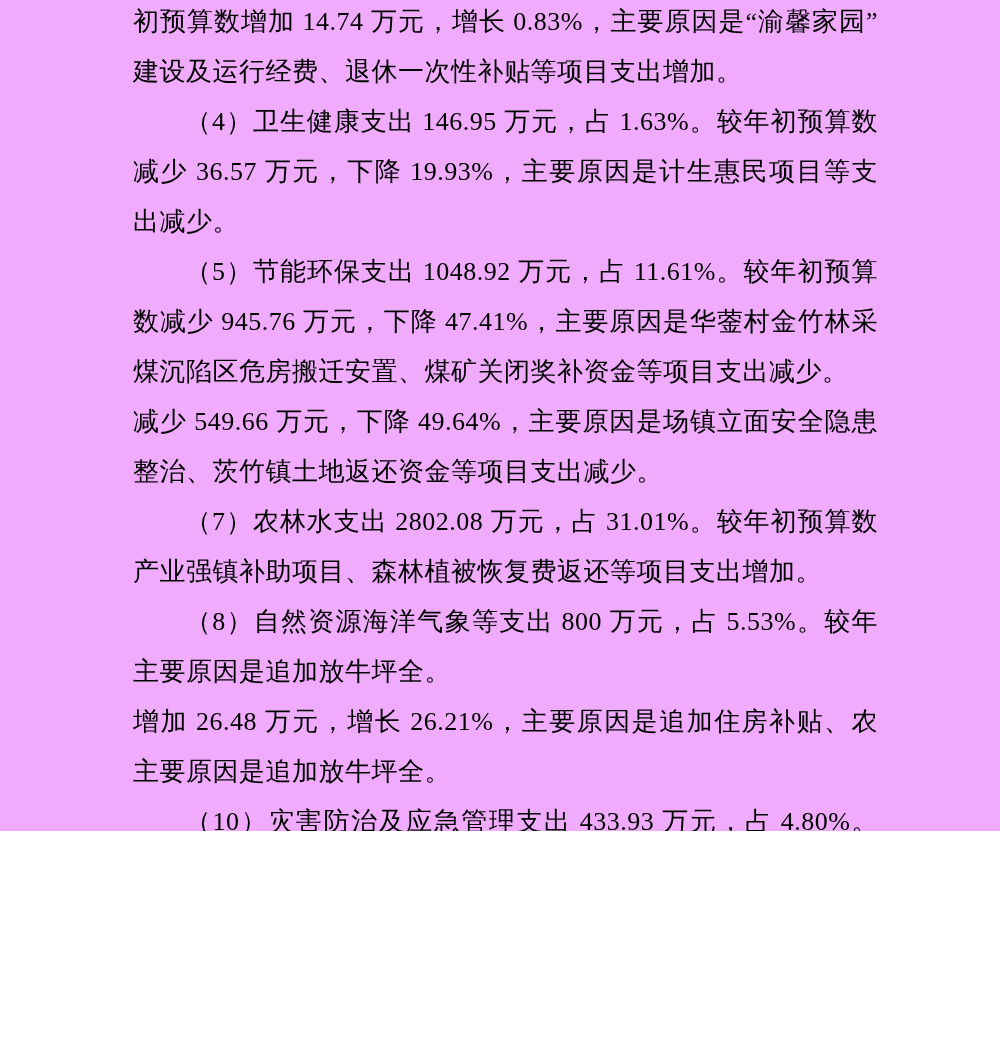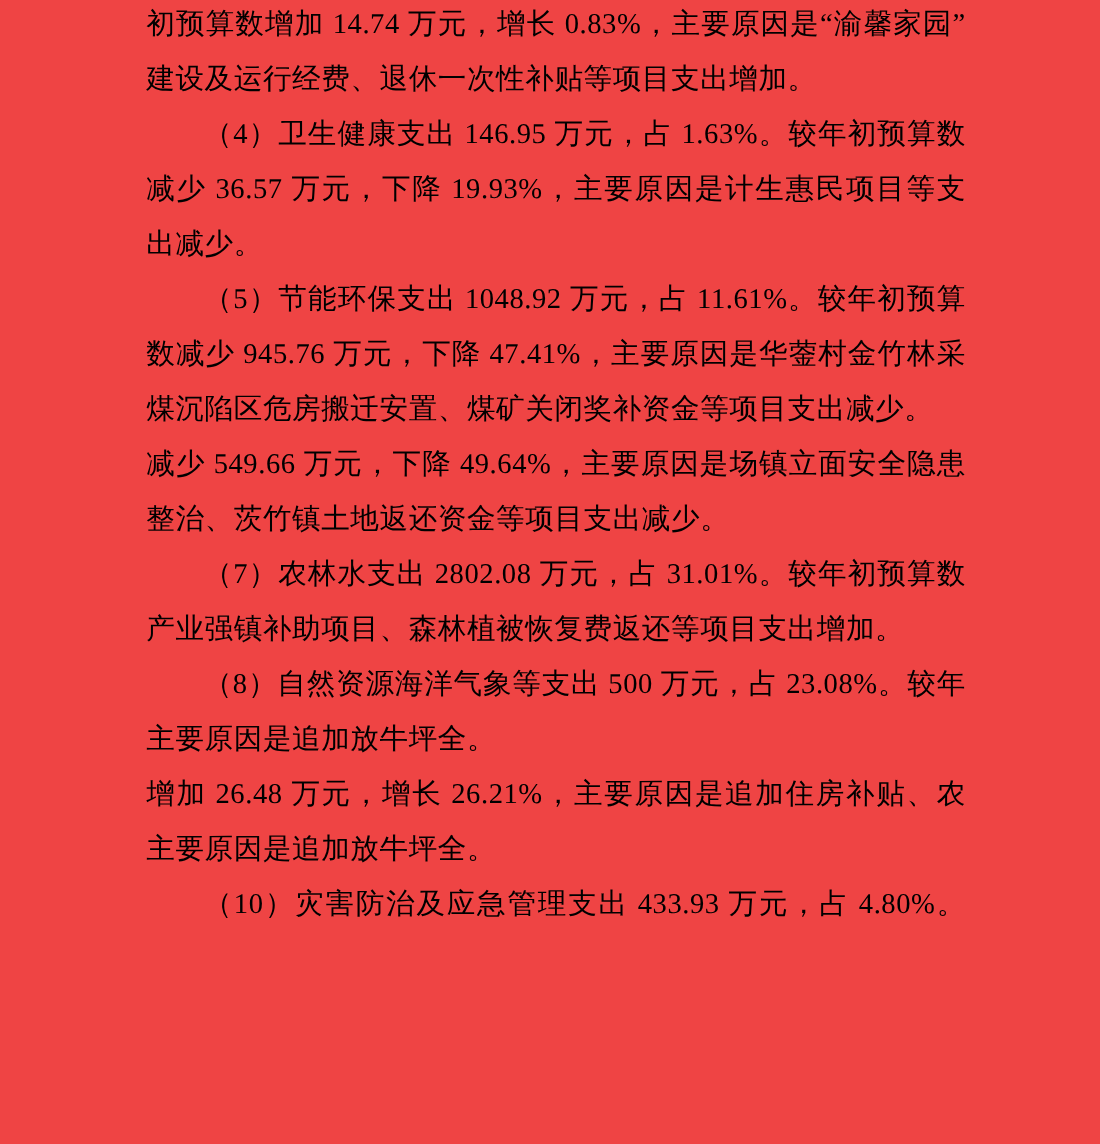--- a/index.html
+++ b/index.html
@@ -3,22 +3,22 @@
 <meta charset="utf-8">
 <style>
   html, body {
     margin: 0;
     padding: 0;
     background: #ffffff;
   }
   .page {
     position: relative;
     width: 1000px;
-    height: 1040px;
-    background: #ef4444;
+    height: 831px;
+    background: #f0abfc;
     overflow: hidden;
     font-family: "Liberation Serif", "DejaVu Serif", serif;
     color: #000000;
   }
   .content {
     position: absolute;
     left: 133px;
     top: 0;
     width: 745px;
     margin-top: -3px;
@@ -73,21 +73,21 @@
       <span class="line j" style="display:block">减少 549.66 万元，下降 49.64%，主要原因是场镇立面安全隐患</span>
       <span class="line last" style="display:block">整治、茨竹镇土地返还资金等项目支出减少。</span>
     </p>
 
     <p class="para">
       <span class="line j ind" style="display:block">（7）农林水支出 2802.08 万元，占 31.01%。较年初预算数</span>
       <span class="line last" style="display:block">产业强镇补助项目、森林植被恢复费返还等项目支出增加。</span>
     </p>
 
     <p class="para">
-      <span class="line j ind" style="display:block">（8）自然资源海洋气象等支出 500 万元，占 23.08%。较年</span>
+      <span class="line j ind" style="display:block">（8）自然资源海洋气象等支出 800 万元，占 5.53%。较年</span>
       <span class="line last" style="display:block">主要原因是追加放牛坪全。</span>
     </p>
 
     <p class="para">
       <span class="line j" style="display:block">增加 26.48 万元，增长 26.21%，主要原因是追加住房补贴、农</span>
       <span class="line last" style="display:block">主要原因是追加放牛坪全。</span>
     </p>
 
     <p class="para">
       <span class="line j ind" style="display:block">（10）灾害防治及应急管理支出 433.93 万元，占 4.80%。</span>

